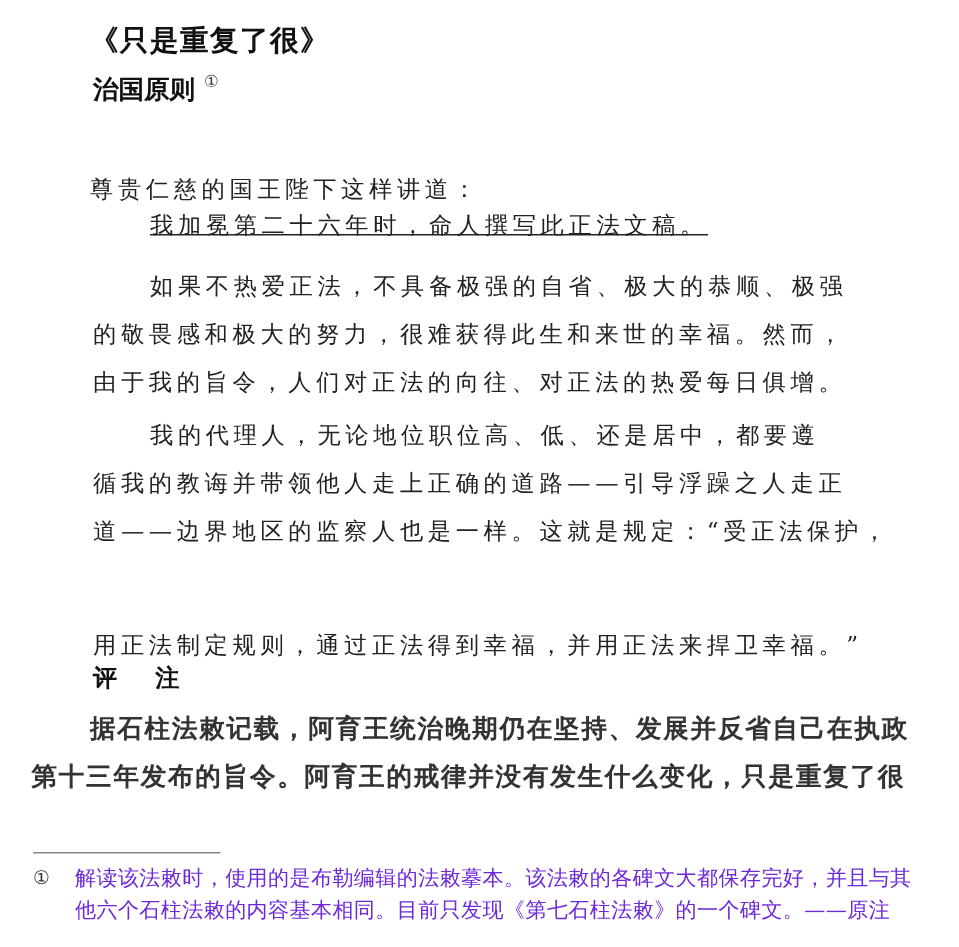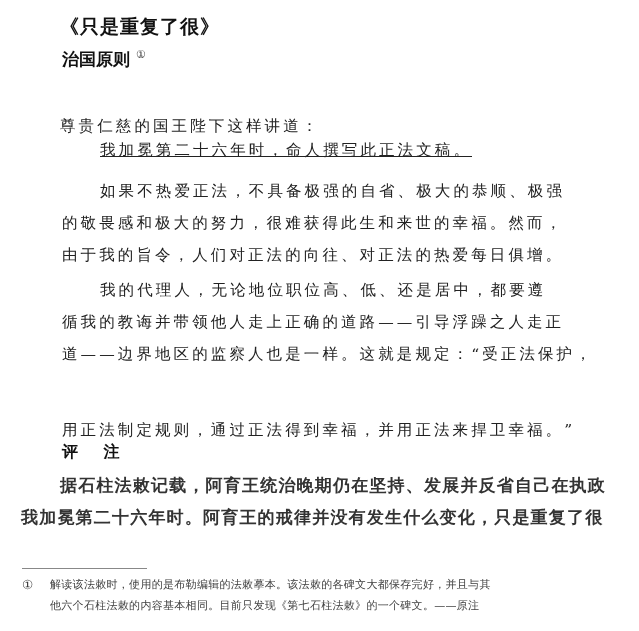--- a/index.html
+++ b/index.html
@@ -59,23 +59,23 @@
       left: 22px; top: 568px;
       width: 125px; height: 1px;
       background: #888;
     }
     .fn-mark {
       left: 22px; top: 577px;
       font-size: 12.5px;
       color: #333;
     }
     .fn-line {
-      font-size: 11px;
+      font-size: 14px;
       letter-spacing: 0.3px;
-      color: #404040;
+      color: #6d28d9;
     }
   </style>
 </head>
 <body>
 
 <div>
 
   <div class="abs title">《只是重复了很》</div>
 
   <div class="abs subtitle">
@@ -91,21 +91,21 @@
     <div class="abs body-line" style="left:100px; top:280px;text-align:right;">我的代理人，无论地位职位高、低、还是居中，都要遵</div>
     <div class="abs body-line" style="left:62px; top:312px;">循我的教诲并带领他人走上正确的道路——引导浮躁之人走正</div>
     <div class="abs body-line" style="left:62px; top:344px;">道——边界地区的监察人也是一样。这就是规定：“受正法保护，</div>
     <div class="abs body-line" style="left:62px; top:376px;margin-top:44px;">用正法制定规则，通过正法得到幸福，并用正法来捍卫幸福。”</div>
   </div>
 
   <div class="abs section-heading">评 注</div>
 
   <div>
     <div class="abs comment-line" style="left:60px; top:474px;">据石柱法敕记载，阿育王统治晚期仍在坚持、发展并反省自己在执政</div>
-    <div class="abs comment-line" style="left:21px; top:506px;">我加冕第二十六年时。阿育王的戒律并没有发生什么变化，只是重复了很</div>
+    <div class="abs comment-line" style="left:21px; top:506px;">第十三年发布的旨令。阿育王的戒律并没有发生什么变化，只是重复了很</div>
   </div>
 
   <div class="fn-rule"></div>
 
   <div>
     <div class="abs fn-mark">①</div>
     <div class="abs fn-line" style="left:50px; top:577px;">解读该法敕时，使用的是布勒编辑的法敕摹本。该法敕的各碑文大都保存完好，并且与其</div>
     <div class="abs fn-line" style="left:50px; top:598px;">他六个石柱法敕的内容基本相同。目前只发现《第七石柱法敕》的一个碑文。——原注</div>
   </div>
 

